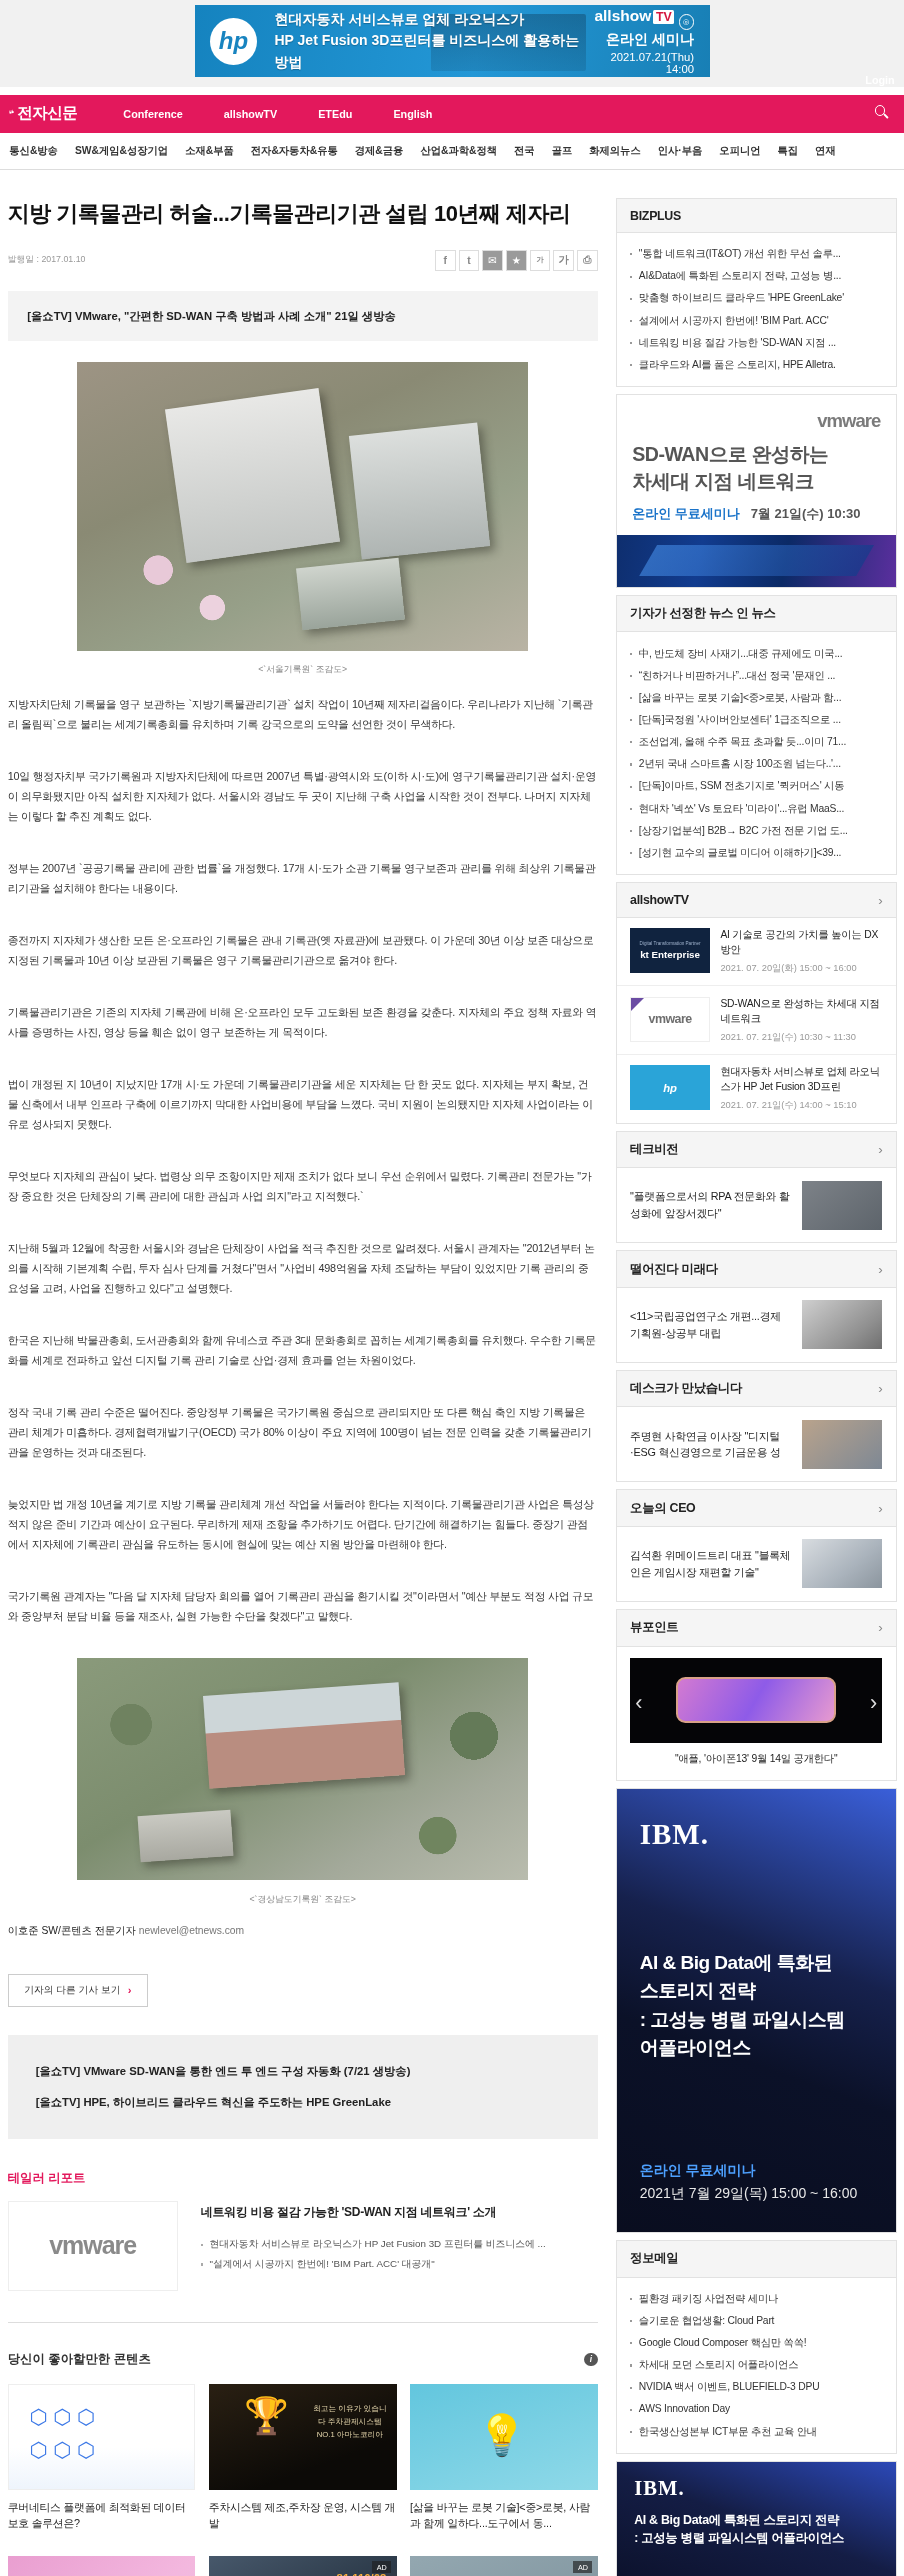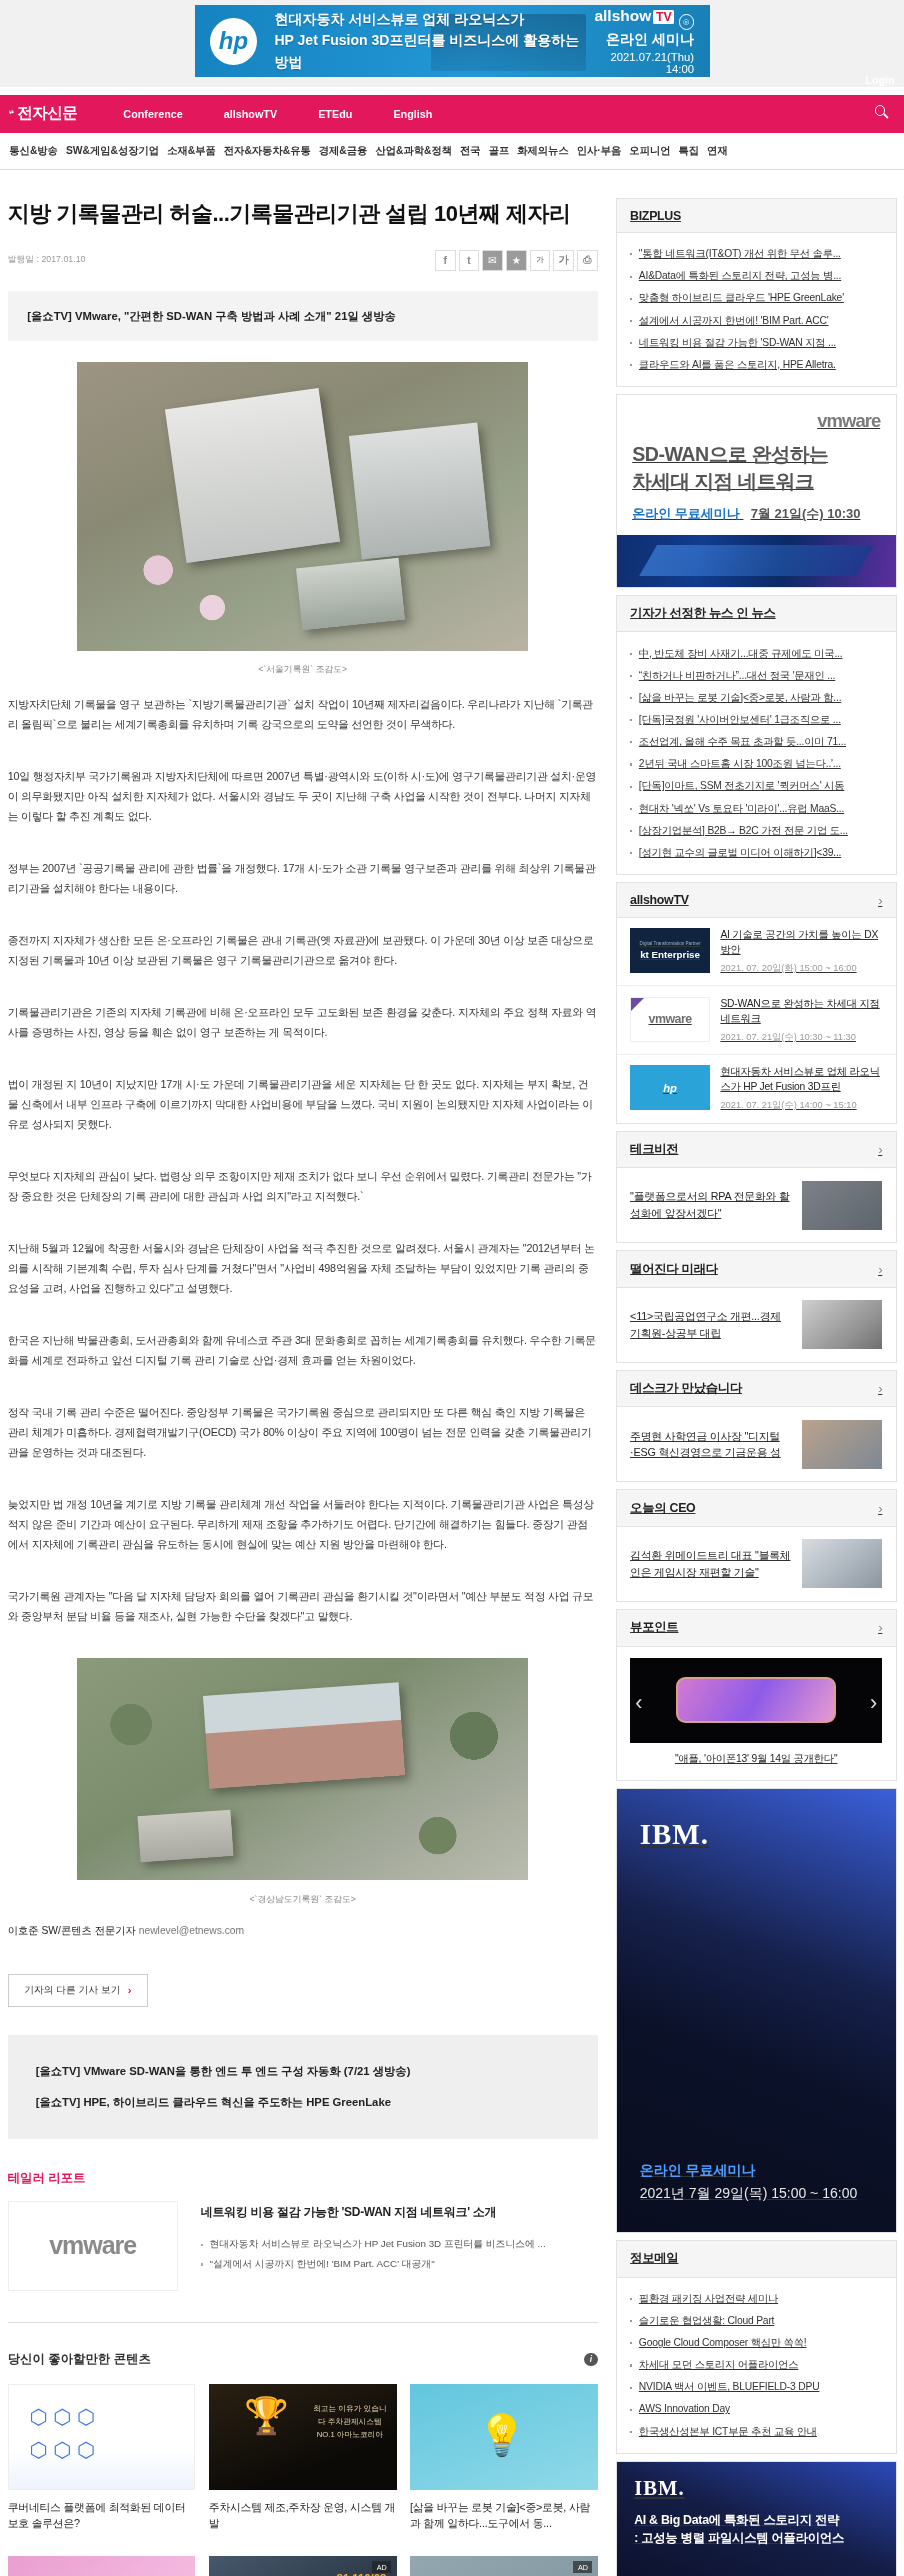--- a/index.html
+++ b/index.html
@@ -26,21 +26,21 @@
   .hmenu { display:flex; margin-left:46px; gap:41px; }
   .hmenu a { color:#fff; font-size:10.8px; font-weight:700; }
   .hright { margin-left:auto; display:flex; align-items:center; gap:19.6px;flex-direction:column; }
   .login { color:#fff; font-size:10.8px; font-weight:700; }
   .icon-search { width:10.3px; height:10.3px; border:1.5px solid #fff; border-radius:50%; position:relative; display:inline-block; }
   .icon-search::after { content:""; position:absolute; width:2.1px; height:6.2px; background:#fff; transform:rotate(-45deg); right:-2.6px; bottom:-4.6px; border-radius:1px; }
   .icon-burger { display:inline-block; width:17.5px; }
   .icon-burger span { display:block; height:2.1px; background:#fff; margin:3.1px 0; border-radius:0.5px; }
 
   
-  .catnav { display:flex; gap:8px; padding:11.3px 9.3px; border-bottom:0.5px solid #ddd; }
+  .catnav { display:flex; gap:17px; padding:11.3px 9.3px; border-bottom:0.5px solid #ddd; }
   .catnav a { font-size:10.3px; font-weight:700; color:#333; white-space:nowrap; }
 
   
   .container { display:flex; padding:28px 7.7px 0; align-items:flex-start; }
   .main { width:590px; flex:0 0 auto; }
   .sidebar { width:281px; margin-left:18px; flex:0 0 auto; }
 
   
   h1.title { font-size:22px; line-height:1.42; margin:0 0 20.6px; color:#111; font-weight:800; letter-spacing:-0.5px; }
   .meta { display:flex; justify-content:space-between; align-items:center; margin-bottom:20.6px; }
@@ -107,21 +107,21 @@
   .rt-3 { background:linear-gradient(140deg,#e99ed0,#f3b7de 60%,#efc1e2); }
   .rt-3::after { content:"Queen Crown"; position:absolute; left:12.4px; top:18.5px; color:rgba(255,255,255,.85); font-size:15.5px; font-style:italic; }
   .rt-4 { background:linear-gradient(150deg,#47586b,#2c3a49 55%,#764e37); }
   .rt-4::after { content:"81  116/63"; position:absolute; right:10.3px; top:15.5px; color:#ffb13d; font-size:11.3px; font-weight:800; }
   .rt-5 { background:linear-gradient(150deg,#93a7b0,#7d929c); }
   .rt-5::after { content:"👥"; position:absolute; font-size:37px; left:67px; top:28px; }
   .ad-badge { position:absolute; top:5.2px; right:5.2px; background:rgba(30,30,30,.65); color:#fff; font-size:7.2px; padding:1.5px 4.6px; }
   .rec-title { font-size:10.8px; line-height:1.55; margin-top:8.2px; color:#222; letter-spacing:-0.2px; }
 
   
-  .sbox { border:0.5px solid #e2e2e2; margin-bottom:7.2px; background:#fff;text-decoration:underline; }
+  .sbox { border:0.5px solid #e2e2e2; margin-bottom:7.2px; background:#fff; }
   .sbox-h { padding:9.3px 13.4px; font-size:12.4px; font-weight:800; color:#222; background:#f5f5f5; border-bottom:0.5px solid #e2e2e2; display:flex; justify-content:space-between; align-items:center; letter-spacing:-0.3px; }
   .sbox-h .arr { color:#888; font-size:13.4px; font-weight:400; }
   .slist { list-style:none; margin:0; padding:10.3px 13.4px; }
   .slist li { font-size:10.3px; line-height:2.15; color:#333; white-space:nowrap; overflow:hidden; text-overflow:ellipsis; letter-spacing:-0.2px; }
   .slist li::before { content:""; display:inline-block; width:2.1px; height:2.1px; background:#999; margin-right:6.7px; vertical-align:middle; }
 
   .vm-ad { padding:14.4px 15.5px 0; }
   .vm-logo { text-align:right; font-size:18.5px; font-weight:800; color:#7b7b7b; letter-spacing:-1px; }
   .vm-h { font-size:19.6px; font-weight:800; color:#555; line-height:1.35; margin-top:9.3px; letter-spacing:-0.5px; }
   .vm-sub { margin:11.3px 0; font-size:13px; }
@@ -487,20 +487,26 @@
           <div class="vp-phone"></div>
           <span class="vp-arrow vp-r">›</span>
         </div>
         <div class="vp-cap">"애플, '아이폰13' 9월 14일 공개한다"</div>
       </div>
     </div>
 
     <div class="sbox ibm-wrap">
       <div class="ibm1">
         <div class="ibm-logo">IBM.</div>
+        <div class="txt">
+          <div>AI &amp; Big Data에 특화된</div>
+          <div>스토리지 전략</div>
+          <div>: 고성능 병렬 파일시스템</div>
+          <div>어플라이언스</div>
+        </div>
         <div class="foot">
           <div class="lbl">온라인 무료세미나</div>
           <div class="dt">2021년 7월 29일(목) 15:00 ~ 16:00</div>
         </div>
       </div>
     </div>
 
     <div class="sbox">
       <div class="sbox-h">
           <span>정보메일</span>

